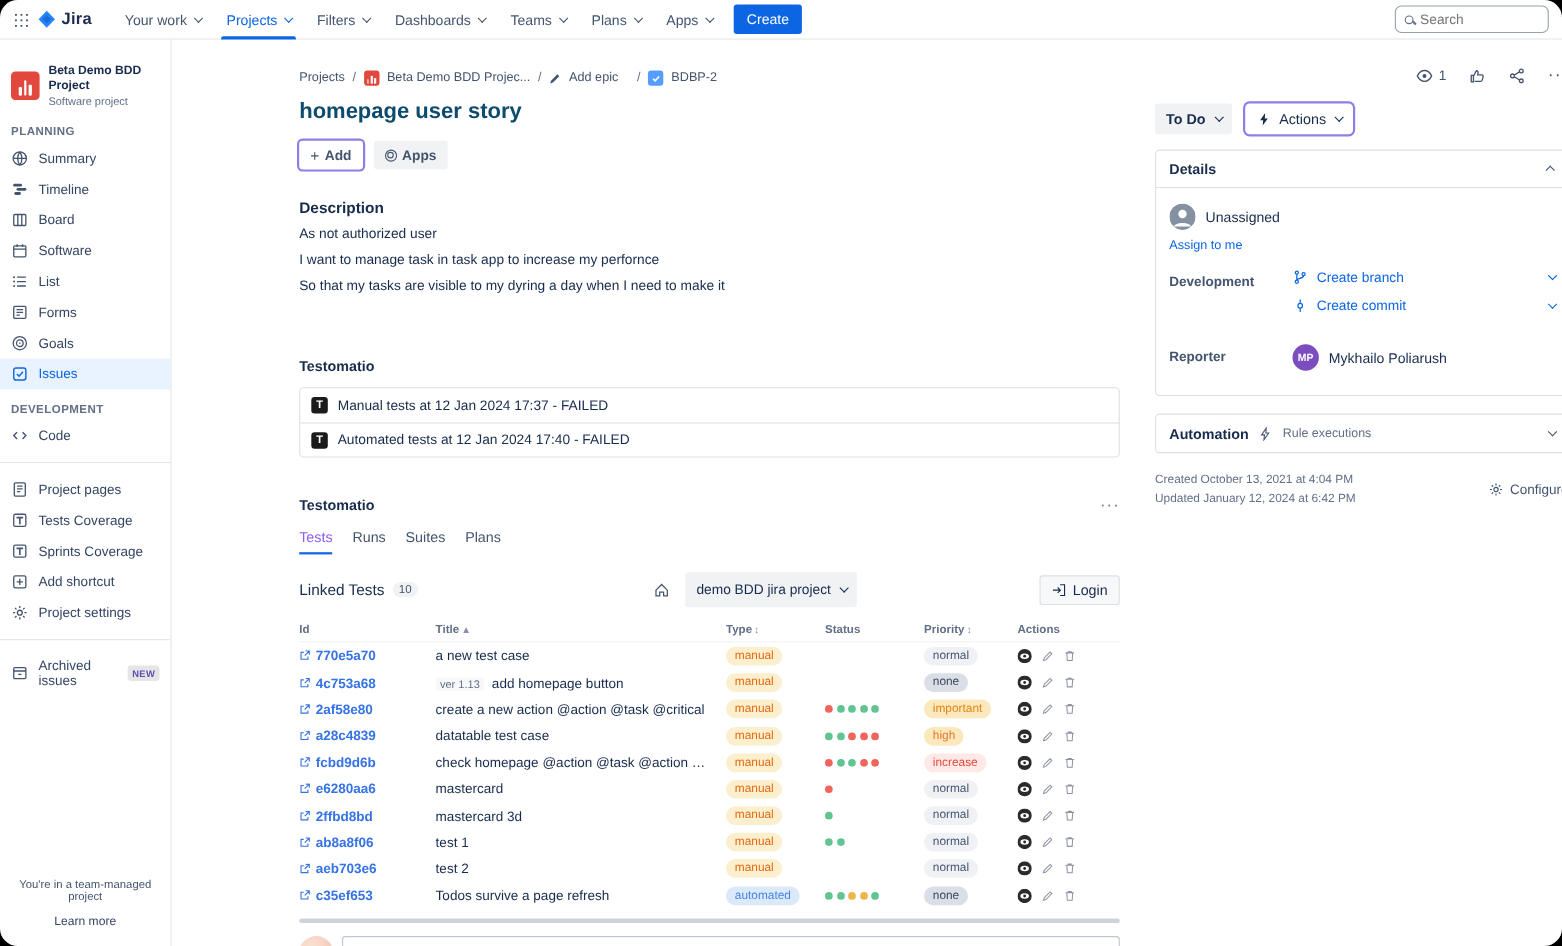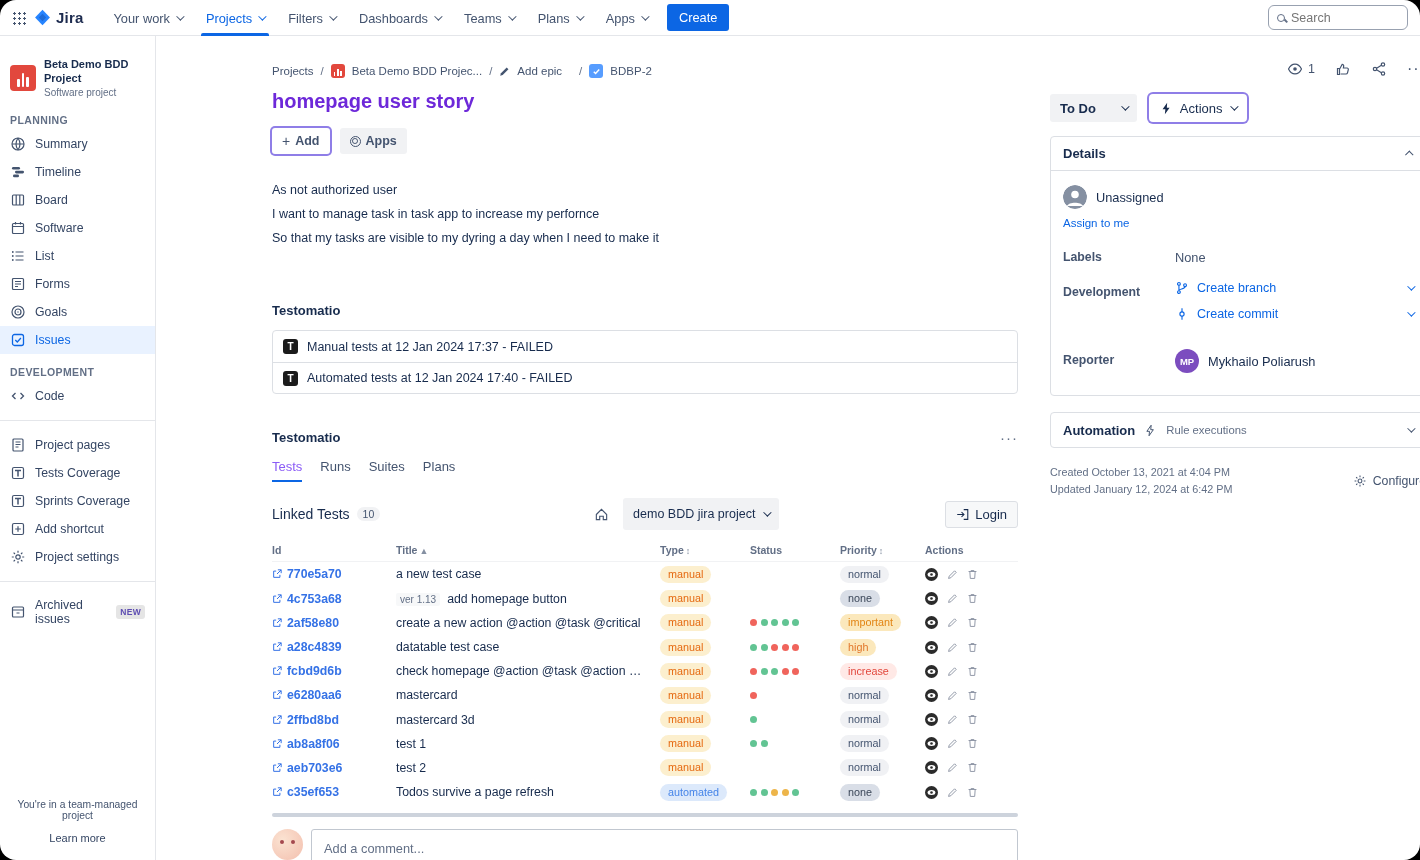--- a/index.html
+++ b/index.html
@@ -53,21 +53,21 @@
   
   .content { flex:1; display:flex; overflow:hidden; }
   .main { width:884px; flex:none; padding:28px 22px 0 116px; }
   .crumbs { display:flex; align-items:center; gap:7px; font-size:11.5px; color:#44546F; }
   .crumbs .sep { color:#626F86; }
   .crumbs .link { cursor:pointer; }
   .mini-proj { width:14px; height:14px; border-radius:3px; background:#E2483D; display:inline-flex; align-items:flex-end; justify-content:center; gap:1.5px; padding:2.5px 3px; }
   .mini-proj i { width:1.6px; background:#fff; display:block; }
   .task-ico { width:14px; height:14px; border-radius:3px; background:#579DFF; color:#fff; display:inline-flex; align-items:center; justify-content:center; }
   .pencil-ico { color:#44546F; display:inline-flex; }
-  .page-title { font-size:20px; font-weight:700; margin-top:12px; color:#6d28d9; }
+  .page-title { font-size:20px; font-weight:700; margin-top:12px; color:#0c4a6e; }
   .btn-row { display:flex; gap:10px; margin-top:15px; }
   .btn { height:26px; display:inline-flex; align-items:center; gap:5px; border:none; border-radius:3px;
     font-size:12.5px; font-weight:600; color:#44546F; background:#F1F2F4; padding:0 10px; cursor:pointer; font-family:inherit; }
   .btn.add { background:#fff; box-shadow:0 0 0 2px #8F7EE7; }
   .plus { font-size:14px; font-weight:400; line-height:1; }
   .apps-ico { width:11px; height:11px; border:1.4px solid #44546F; border-radius:50%; display:inline-block; position:relative; }
   .apps-ico::after { content:""; position:absolute; inset:1.6px; border:1.4px solid #44546F; border-radius:50%; }
 
   .desc { margin-top:27px; }
   .desc h3 { font-size:14px; font-weight:700; }
@@ -123,21 +123,21 @@
   .comment-box input { border:none; outline:none; width:100%; font-size:12.8px; color:#172B4D; font-family:inherit; }
   .comment-box input::placeholder { color:#626F86; }
 
   
   .panel { flex:1; padding:24px 14px 0 10px; }
   .icons-row { display:flex; justify-content:flex-end; align-items:center; gap:20px; color:#44546F; height:18px; }
   .watch-group { display:flex; align-items:center; gap:5px; font-size:12.5px; cursor:pointer; }
   .p-ico { display:inline-flex; cursor:pointer; color:#44546F; }
   .status-row { display:flex; gap:12px; margin-top:16px; }
   .btn-status { background:#F1F2F4; border:none; border-radius:3px; height:28px; padding:0 10px;
-    display:flex; align-items:center; gap:25px; font-size:13px; font-weight:600; color:#172B4D; cursor:pointer; font-family:inherit; }
+    display:flex; align-items:center; gap:8px; font-size:13px; font-weight:600; color:#172B4D; cursor:pointer; font-family:inherit; }
   .btn-actions { background:#fff; border:none; box-shadow:0 0 0 2px #8F7EE7; border-radius:4px; height:28px; padding:0 11px;
     display:flex; align-items:center; gap:7px; font-size:13px; font-weight:500; color:#172B4D; cursor:pointer; font-family:inherit; }
   .card { border:1px solid #DCDFE4; border-radius:4px; margin-top:14px; }
   .card-head { display:flex; justify-content:space-between; align-items:center; padding:9px 12px;
     border-bottom:1px solid #DCDFE4; font-size:13px; font-weight:600; color:#172B4D; cursor:pointer; }
   .card-head .chev { color:#44546F; }
   .fields { padding:14px 12px 6px; }
   .field { display:flex; margin-bottom:16px; }
   .f-label { width:112px; flex:none; font-size:12.3px; font-weight:600; color:#44546F; padding-top:4px; }
   .f-value { font-size:12.8px; color:#172B4D; }
@@ -385,20 +385,21 @@
               <span class="plus">+</span>
               <span>Add</span>
             </button>
           <button class="btn apps">
               <span class="apps-ico"></span>
               <span>Apps</span>
             </button>
         </div>
 
         <section class="desc">
+          <h3>Description</h3>
           <p>As not authorized user</p>
           <p>I want to manage task in task app to increase my perfornce</p>
           <p>So that my tasks are visible to my dyring a day when I need to make it</p>
         </section>
 
         <section class="results">
           <h3>Testomatio</h3>
           <div class="res-box">
             <div class="res-row">
               <span class="t-logo">T</span>
@@ -882,24 +883,20 @@
                         <circle cx="12" cy="12" r="12" fill="#8590A2"></circle>
                         <circle cx="12" cy="9.5" r="3.8" fill="#fff"></circle>
                         <path d="M4 21c1.7-4.5 14.3-4.5 16 0z" fill="#fff"></path>
                       </svg></span>
                   <span>Unassigned</span>
                 </span>
                 <span class="assign-link">Assign to me</span>
               </span>
             </div>
             <div class="field">
-              <span class="f-label">Labels</span>
-              <span class="f-value gray-val">None</span>
-            </div>
-            <div class="field">
               <span class="f-label">Development</span>
               <span class="f-value">
                 <span class="dev-line">
                   <svg width="14" height="14" viewBox="0 0 16 16" fill="none" stroke="#0C66E4" stroke-width="1.3">
                       <circle cx="4.5" cy="3.3" r="1.6"></circle>
                       <circle cx="4.5" cy="12.7" r="1.6"></circle>
                       <circle cx="11.5" cy="4.8" r="1.6"></circle>
                       <path d="M4.5 4.9v6.2M11.5 6.4c0 3.2-7 2.4-7 4.7"></path>
                     </svg>
                   <span class="lbl">Create branch</span>

